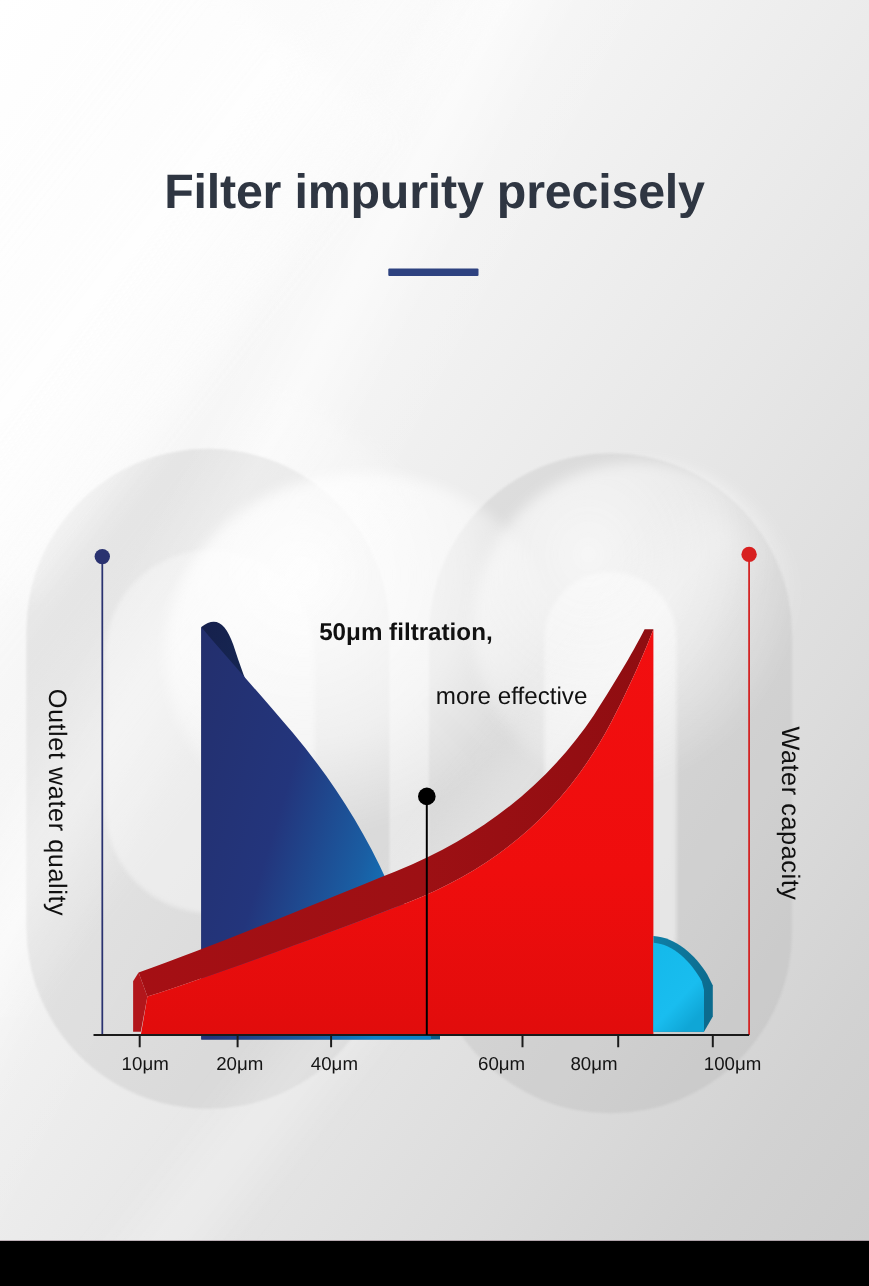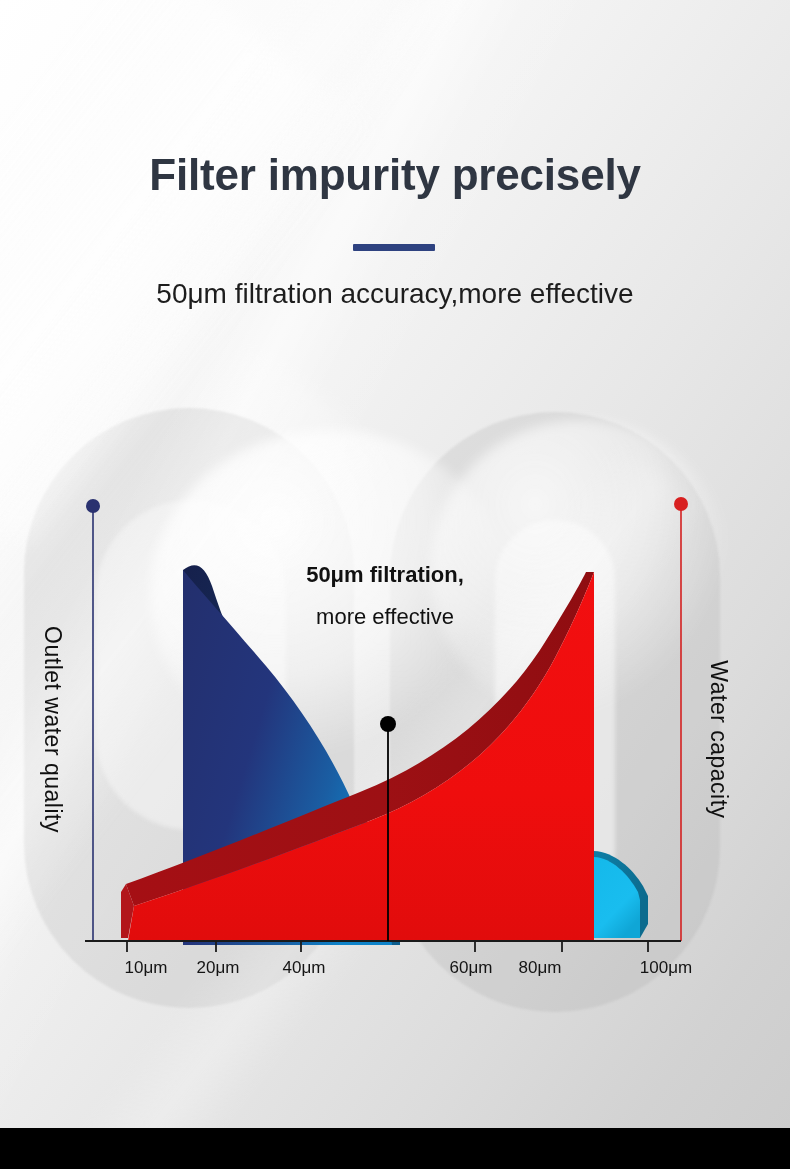--- a/index.html
+++ b/index.html
@@ -159,21 +159,21 @@
     width: 80px;
     margin-left: -40px;
   }
   .callout {
     position: absolute;
     width: 330px;
     text-align: center;
     color: #111;
   }
   .callout .line1 { font-size: 22px; font-weight: bold; }
-  .callout .line2 { font-size: 22px; font-weight: normal; margin-top: 16px; }
+  .callout .line2 { font-size: 22px; font-weight: normal; margin-top: 32px; text-align: right; }
 
   .bottombar {
     position: absolute;
     left: 0; top: 1128px;
     width: 790px; height: 41px;
     background: #000;
   }
 </style>
 </head>
 <body>
@@ -189,21 +189,20 @@
     <div class="gloss g2"></div>
     <div class="streak s1"></div>
     <div class="streak s2"></div>
     <div class="streak s3"></div>
     <div class="streak s4"></div>
     <div class="streak s5"></div>
   </div>
 
   <div class="title">Filter impurity precisely</div>
   <div class="rule"></div>
-  <div class="subtitle">50μm filtration accuracy,more effective</div>
 
   <div class="chart">
 
     <svg width="790" height="1128" viewBox="0 0 790 1128" style="position:absolute;left:0;top:0;">
       <defs>
         <linearGradient id="blueGrad" x1="0" y1="0" x2="1" y2="0.55">
           <stop offset="0%" stop-color="#232f6d"></stop>
           <stop offset="45%" stop-color="#23357c"></stop>
           <stop offset="78%" stop-color="#1a5ea3"></stop>
           <stop offset="100%" stop-color="#0e83c9"></stop>
@@ -298,27 +297,27 @@
 
       <g>
         <line x1="388" y1="724" x2="388" y2="941" stroke="#000" stroke-width="1.8"></line>
         <circle cx="388" cy="724" r="8" fill="#000"></circle>
       </g>
     </svg>
 
     <div class="axis-label left">Outlet water quality</div>
     <div class="axis-label right">Water capacity</div>
 
-    <div class="tick-label" style="left:146px">10μm</div>
+    <div class="tick-label" style="left:132px">10μm</div>
     <div class="tick-label" style="left:218px">20μm</div>
     <div class="tick-label" style="left:304px">40μm</div>
-    <div class="tick-label" style="left:471px">60μm</div>
+    <div class="tick-label" style="left:456px">60μm</div>
     <div class="tick-label" style="left:540px">80μm</div>
     <div class="tick-label" style="left:666px">100μm</div>
 
-    <div class="callout" style="left:220px; top:562px;">
+    <div class="callout" style="left:204px; top:562px;">
       <div class="line1">50μm filtration,</div>
       <div class="line2">more effective</div>
     </div>
   </div>
 
   <div class="bottombar"></div>
 </div>
 
 </body></html>

